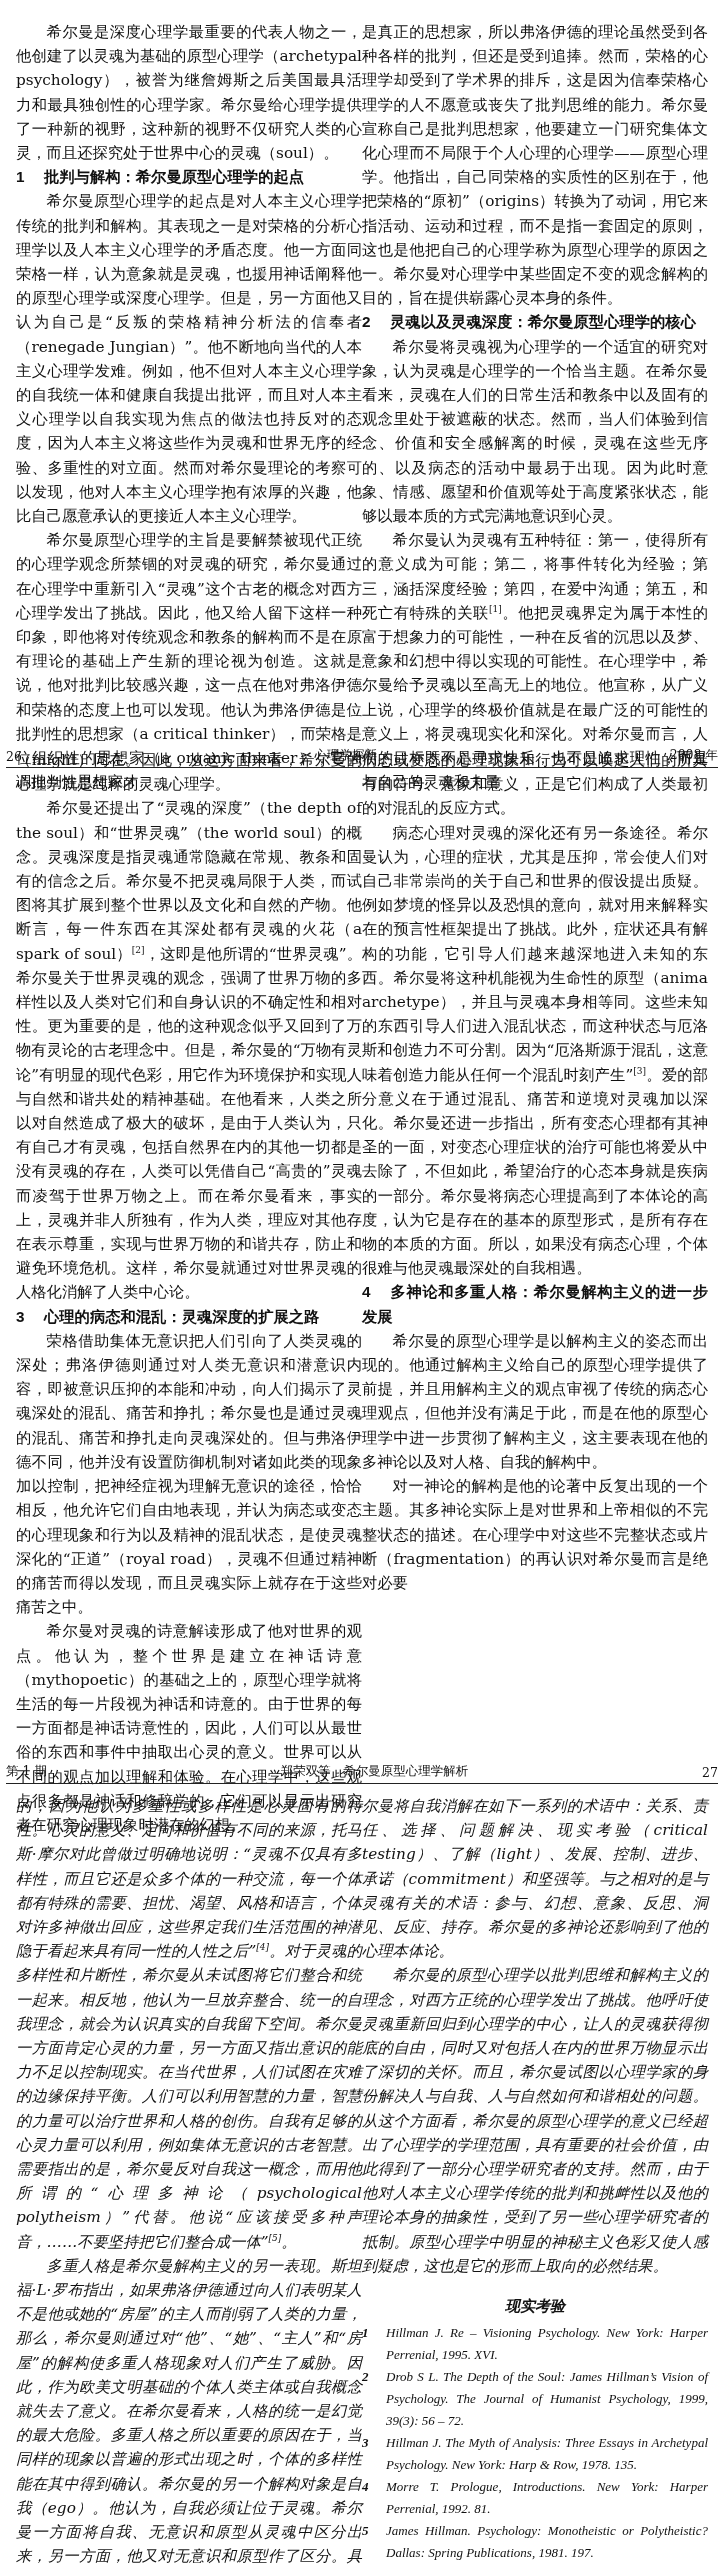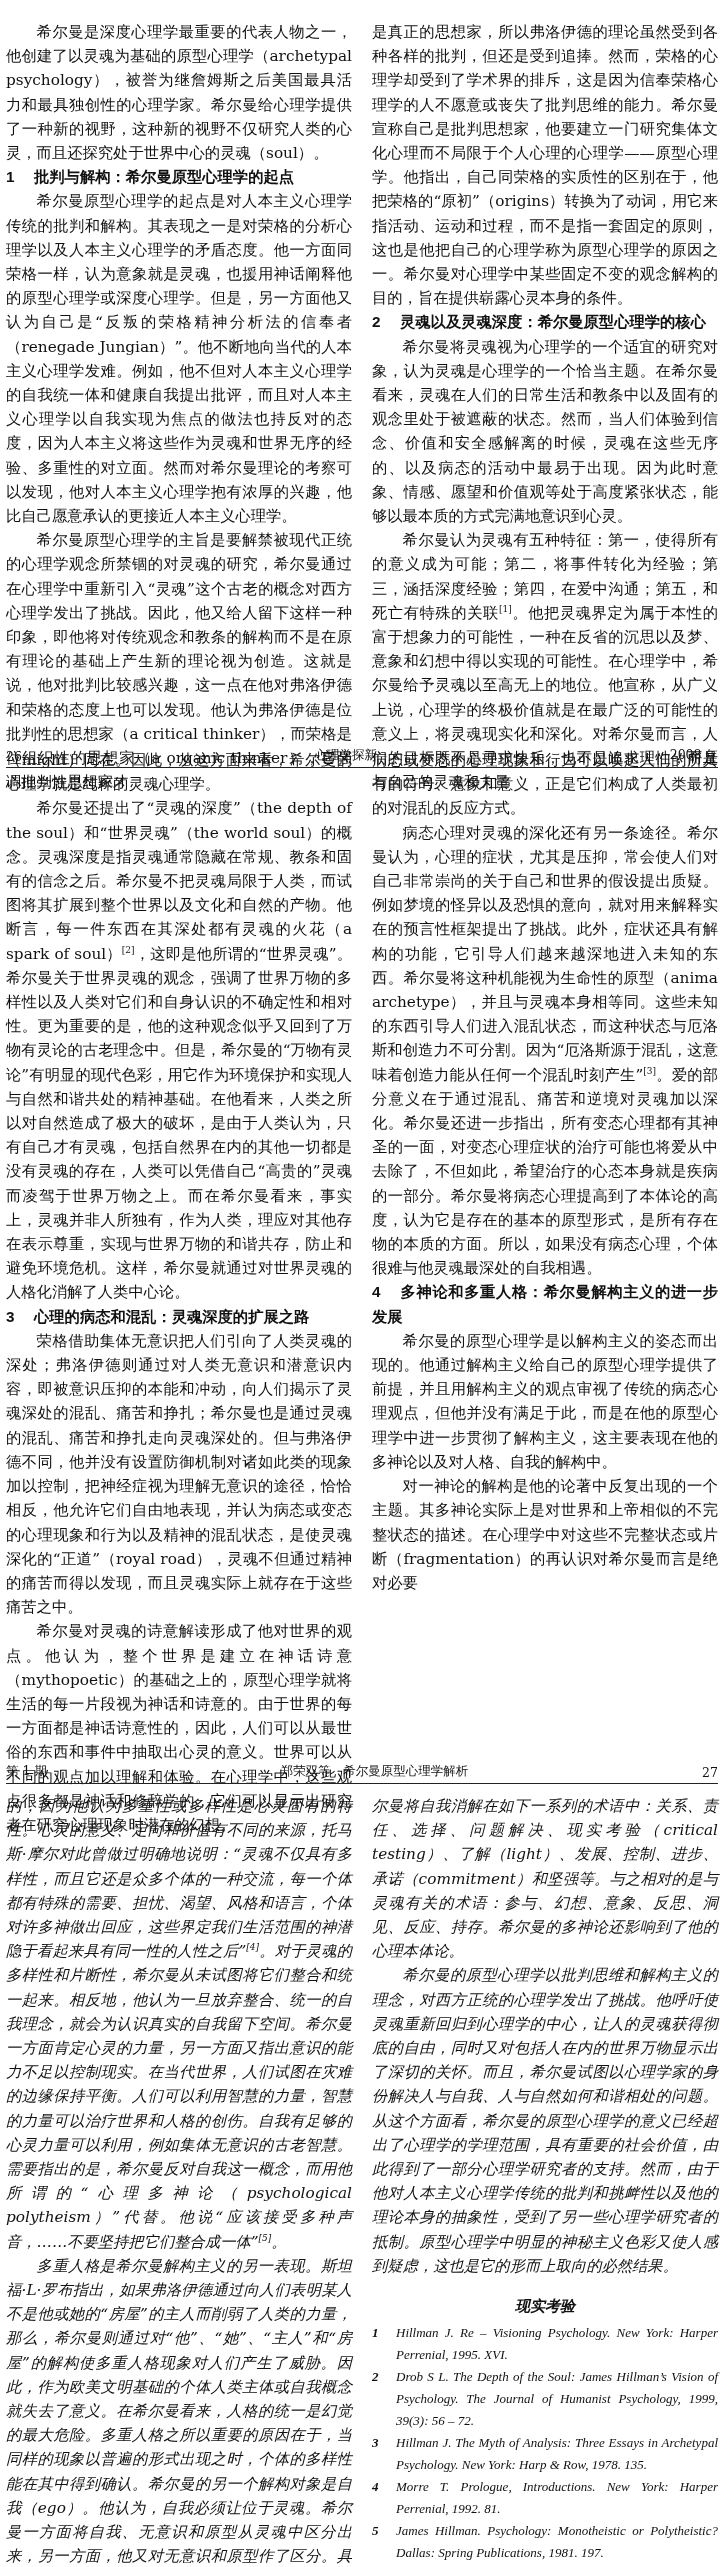--- a/index.html
+++ b/index.html
@@ -1,19 +1,19 @@
 <!DOCTYPE html>
 <html><head>
 <meta charset="utf-8">
 <style>
   html, body { margin: 0; padding: 0; background: #ffffff; }
   body { width: 724px; height: 2567px; position: relative; overflow: hidden;
          font-family: "DejaVu Serif", "Liberation Serif", serif; color: #111; }
   .seg { position: absolute; left: 0; width: 724px; }
-  .cols { display: flex; justify-content: space-between; padding: 0 6px; }
+  .cols { display: flex; justify-content: center; padding: 0 6px; }
   .col { width: 346px; font-size: 15.3px; line-height: 24.2px; text-align: justify; }
   .col p { margin: 0; text-indent: 2em; }
   .col p.noindent { text-indent: 0; }
   .col h3 { margin: 0; font-size: 15.3px; line-height: 24.2px; font-weight: bold;
             font-family: Liberation Sans, sans-serif; }
   .col h3 .num { display: inline-block; width: 28px; }
   .runhead { position: absolute; left: 6px; right: 6px; height: 26px;
              border-bottom: 1.5px solid #222; font-size: 12.5px; display: flex;
              justify-content: space-between; align-items: flex-end; padding-bottom: 3px; }
   .runhead span { display: inline-block; }

